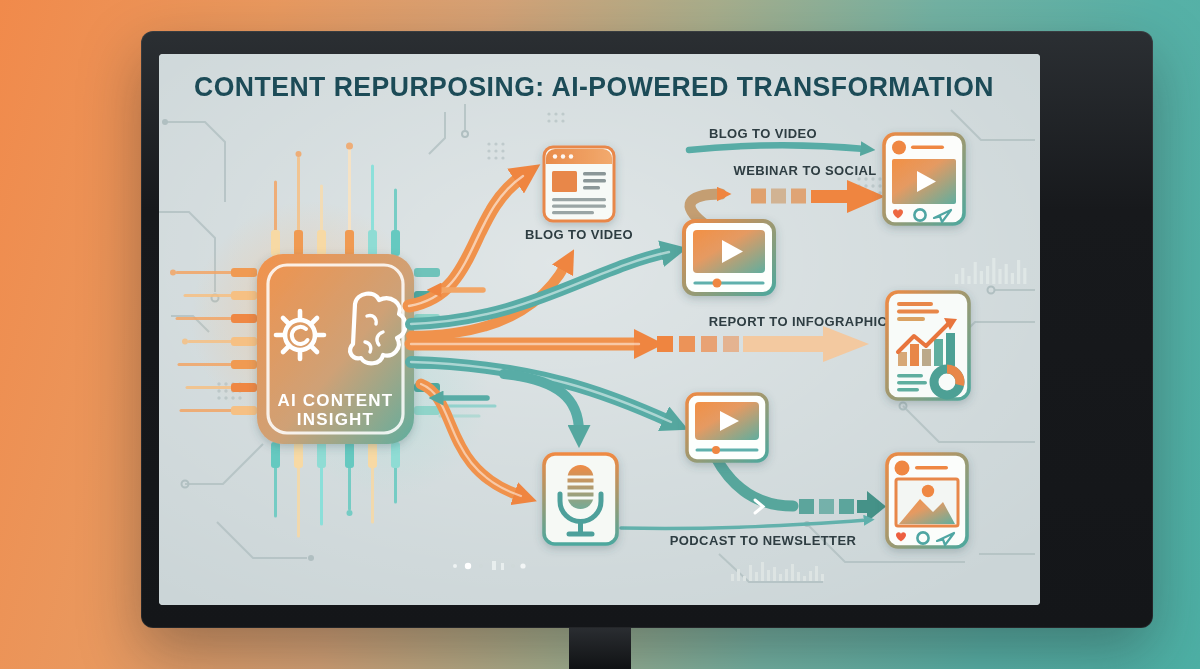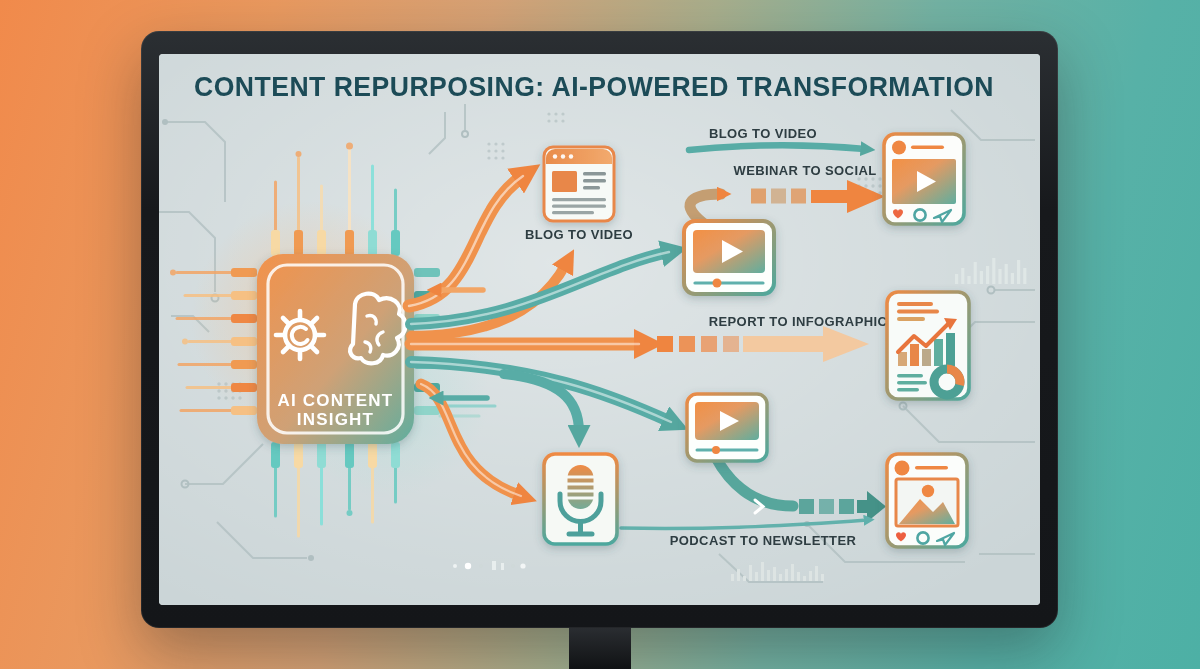--- a/index.html
+++ b/index.html
@@ -1,19 +1,19 @@
 <!DOCTYPE html>
 <html><head>
 <meta charset="utf-8">
 <style>
   html,body{margin:0;padding:0;}
   body{width:1200px;height:669px;overflow:hidden;font-family:"Liberation Sans",sans-serif;}
   .stage{position:relative;width:1200px;height:669px;
     background:linear-gradient(105deg,#f18a4b 0%,#e9995f 20%,#d5a276 36%,#a8ae8c 52%,#73b2a3 68%,#57b1a7 84%,#4db0a5 100%);}
-  .monitor{position:absolute;left:141px;top:31px;width:917px;height:597px;border-radius:18px;
+  .monitor{position:absolute;left:141px;top:31px;width:1012px;height:597px;border-radius:12px;
     background:linear-gradient(180deg,#2b2f33,#17191c 30%,#141619);
     box-shadow:0 24px 60px rgba(30,30,30,.35), inset 0 0 0 1px rgba(255,255,255,.07);}
   .screen{position:absolute;left:18px;top:23px;width:881px;height:551px;border-radius:4px;overflow:hidden;background:#cbd5d7;}
   .stand{position:absolute;left:569px;top:628px;width:62px;height:41px;
     background:linear-gradient(180deg,#2a2d31,#101214);}
   svg text{font-family:"Liberation Sans",sans-serif;}
   .title{fill:#1c4b57;font-size:28px;font-weight:700;letter-spacing:.5px;text-anchor:middle;}
   .flabel{fill:#2e3d42;font-size:13px;font-weight:700;letter-spacing:.4px;text-anchor:middle;}
   .chiptext{fill:#ffffff;font-size:17px;font-weight:700;letter-spacing:1.2px;text-anchor:middle;}
   .ccl{stroke:#b0bfc1;stroke-width:2;fill:none;opacity:.8;}

